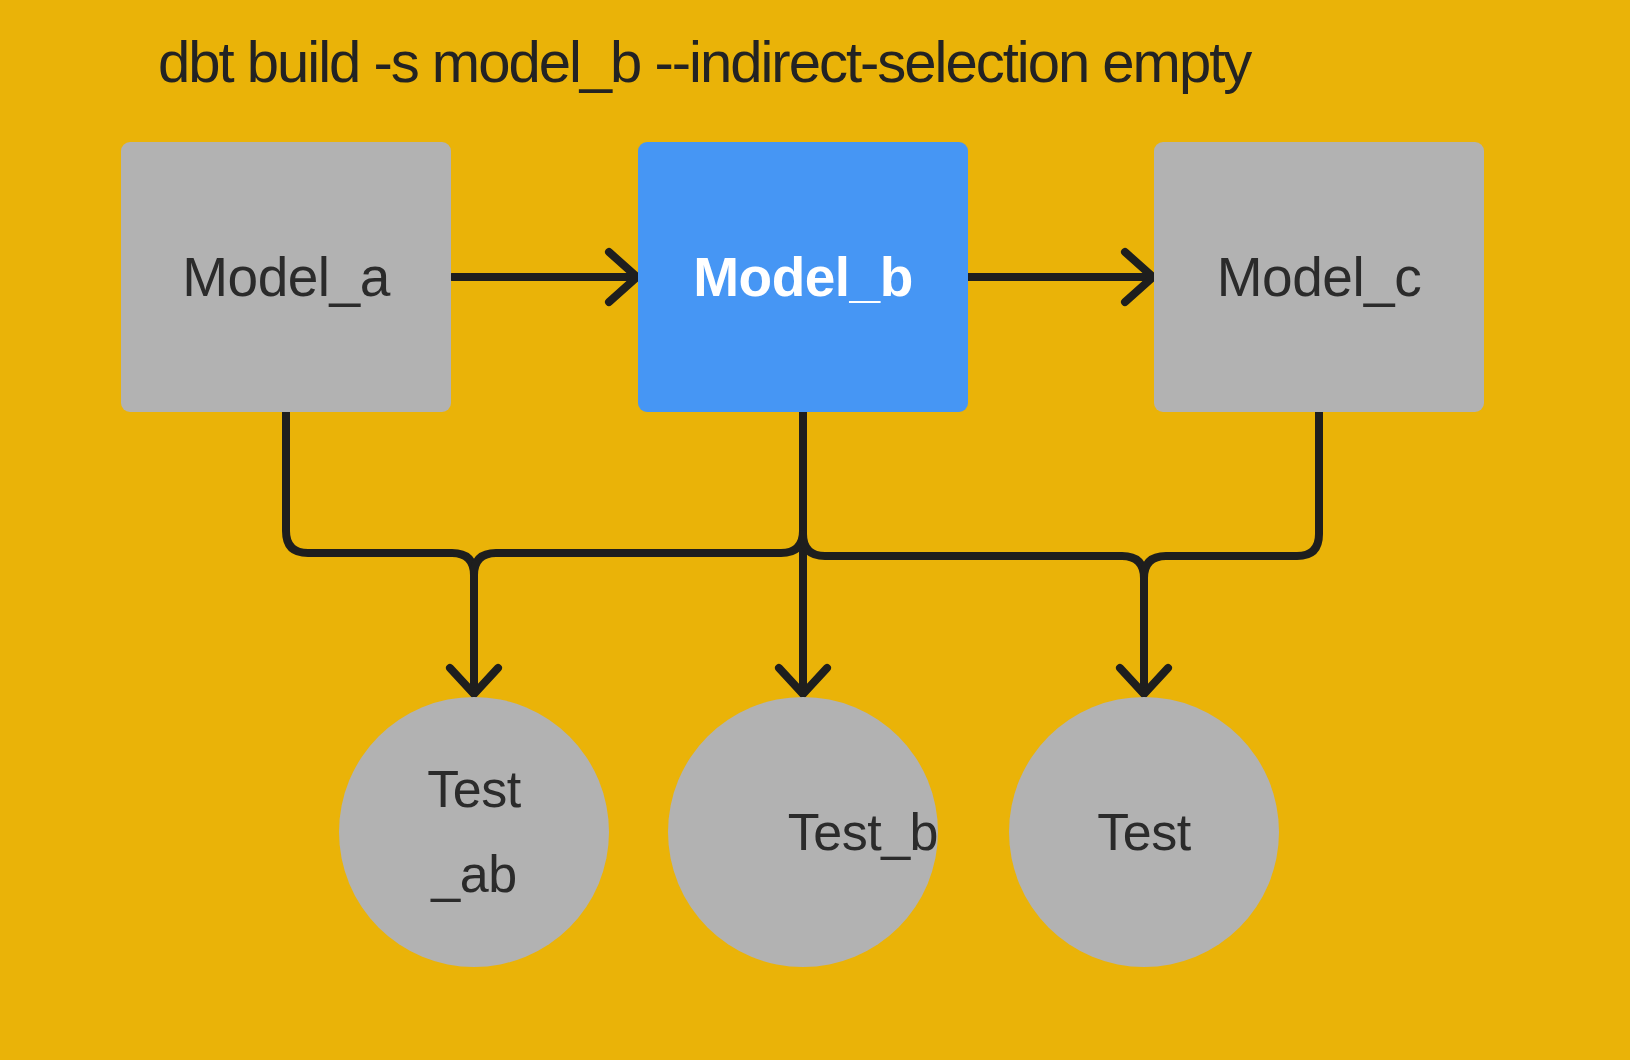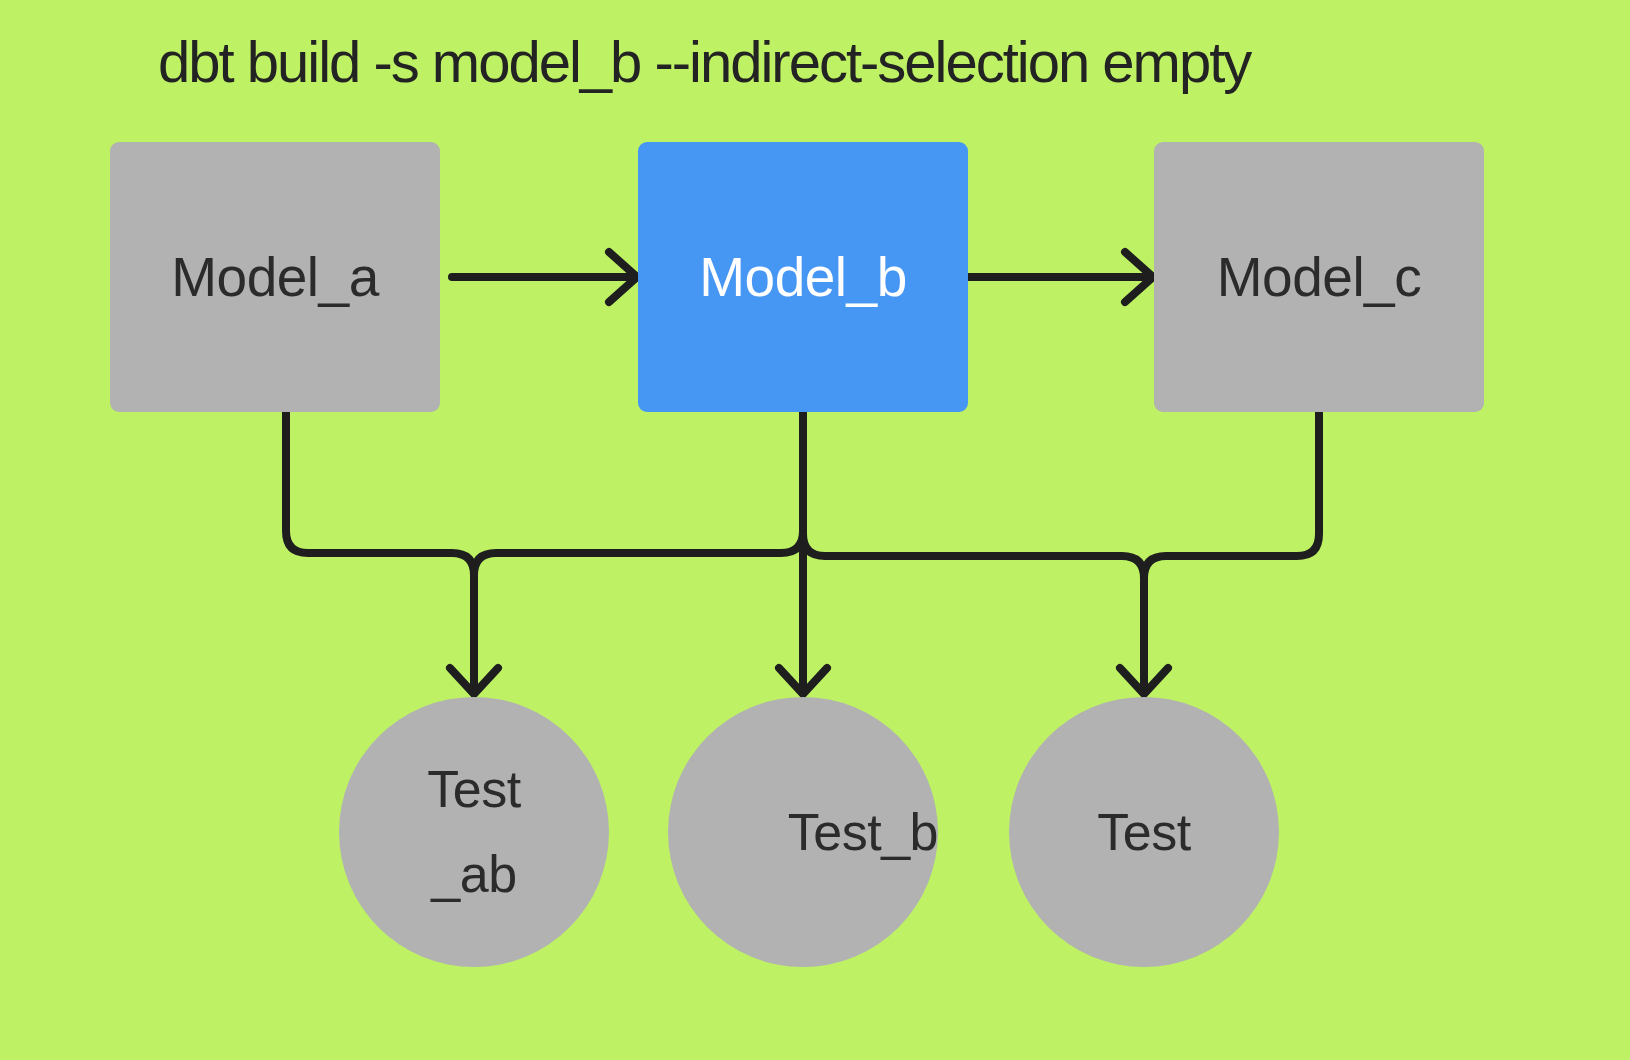--- a/index.html
+++ b/index.html
@@ -4,21 +4,21 @@
 <style>
   html, body {
     margin: 0;
     padding: 0;
     background: #ffffff;
   }
   .stage {
     position: relative;
     width: 1630px;
     height: 1060px;
-    background: #bef264;
+    background: #eab308;
     font-family: "Liberation Sans", "DejaVu Sans", sans-serif;
     overflow: hidden;
   }
   .title {
     position: absolute;
     left: 158px;
     top: 28px;
     font-size: 58px;
     letter-spacing: -2px;
     color: #232323;
@@ -44,22 +44,22 @@
     height: 270px;
     border-radius: 9px;
     background: #b2b2b2;
     display: flex;
     align-items: center;
     justify-content: center;
     font-size: 55px;
     color: #2b2b2b;
     letter-spacing: -0.5px;
   }
-  .node-box.model-a { left: 110px; }
-  .node-box.model-b { left: 638px; background: #4696f4; color: #ffffff; }
+  .node-box.model-a { left: 121px; }
+  .node-box.model-b { left: 638px; background: #4696f4; color: #ffffff; font-weight: bold; }
   .node-box.model-c { left: 1154px; }
   .node-circle {
     position: absolute;
     top: 697px;
     width: 270px;
     height: 270px;
     border-radius: 50%;
     background: #b2b2b2;
     display: flex;
     flex-direction: column;

